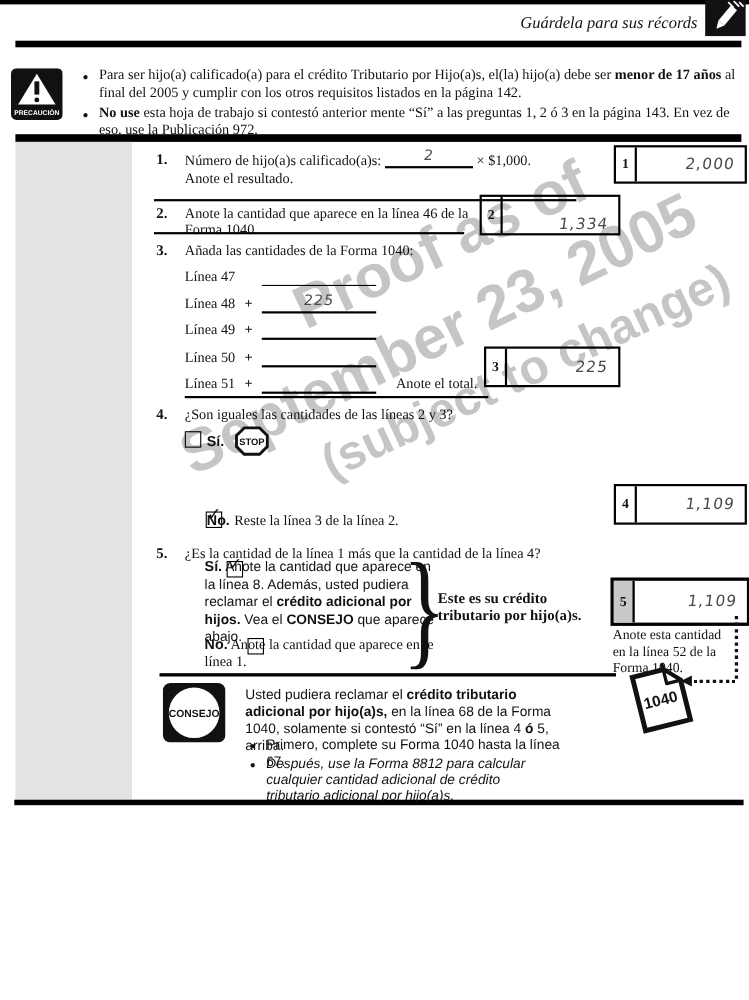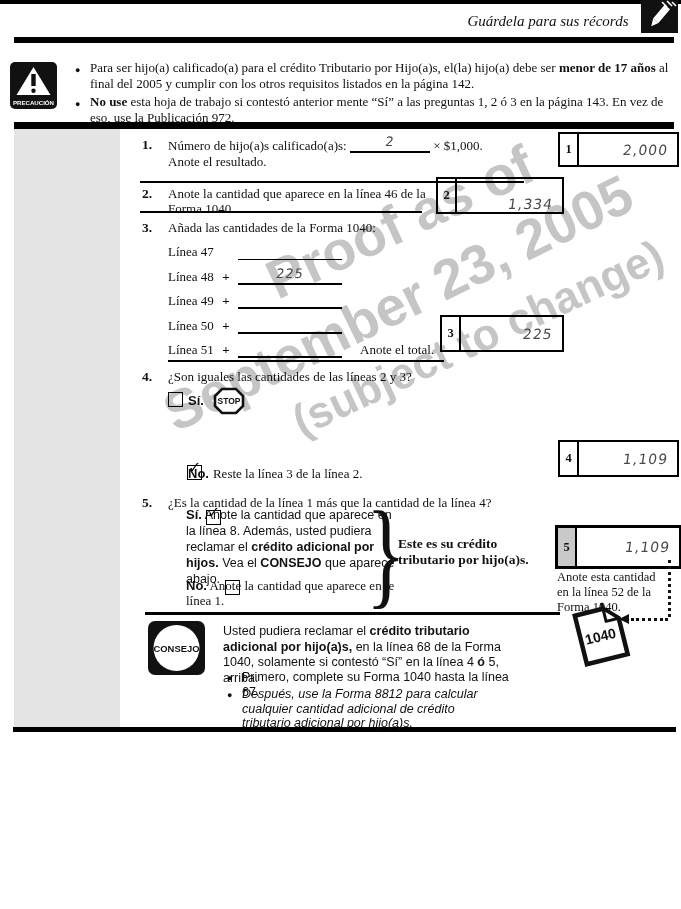--- a/index.html
+++ b/index.html
@@ -8,21 +8,21 @@
   .abs{position:absolute;}
   .hand{font-family:"DejaVu Sans",sans-serif;color:#4a4a4a;display:inline-block;
         transform:skewX(-8deg);letter-spacing:1px;}
   .bar{background:#000;}
   .z2{z-index:2;}
   
   .wm{position:absolute;z-index:1;white-space:nowrap;font-family:"Liberation Sans",sans-serif;
       font-weight:bold;color:#b7b7b7;opacity:.8;transform-origin:center;}
   
   .title{font-size:17px;font-weight:bold;font-family:"Liberation Sans",sans-serif;}
-  .subtitle{font-size:15px;font-style:italic;font-family:"Liberation Serif",serif;text-align:center;}
+  .subtitle{font-size:15px;font-style:italic;font-family:"Liberation Serif",serif;text-align:right;}
   
   .bullet-dot{font-size:9px;}
   .cau-p{font-size:13px;line-height:15.5px;width:588px;}
   .b{font-weight:bold;}
   
   .itemnum{font-weight:bold;font-size:13.5px;}
   .body-t{font-size:13px;line-height:15px;}
   .sans-t{font-family:"Liberation Sans",sans-serif;font-size:12.5px;line-height:16px;}
   
   .entry-box{display:flex;border:2px solid #000;background:transparent;z-index:2;}

